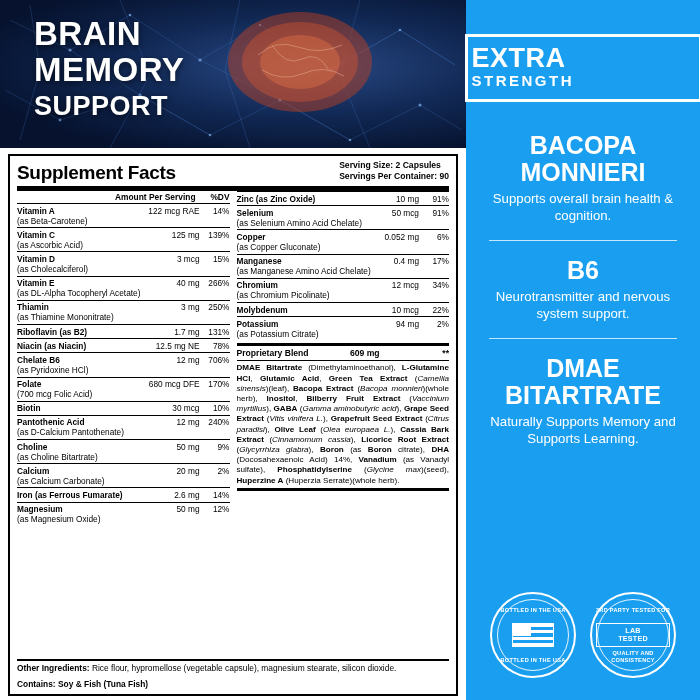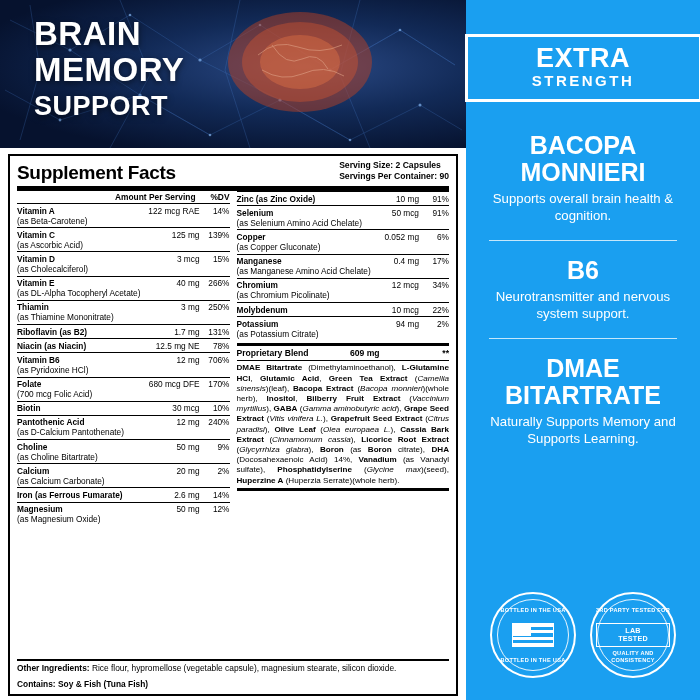--- a/index.html
+++ b/index.html
@@ -164,21 +164,21 @@
     color: #fff;
     display: flex;
     flex-direction: column;
     align-items: center;
   }
   .extra-box {
     margin-top: 34px;
     width: 237px;
     border: 3px solid #fff;
     padding: 7px 4px 9px 4px;
-    text-align: center;
+    text-align: left;
   }
   .extra-box .e1 {
     font-size: 27px;
     font-weight: bold;
     letter-spacing: .5px;
     line-height: 28px;
   }
   .extra-box .e2 {
     font-size: 15px;
     font-weight: bold;
@@ -370,21 +370,21 @@
                     <td class="name"><b>Riboflavin (as B2)</b></td>
                     <td class="amount">1.7 mg</td>
                     <td class="dv">131%</td>
                   </tr>
                   <tr>
                     <td class="name"><b>Niacin (as Niacin)</b></td>
                     <td class="amount">12.5 mg NE</td>
                     <td class="dv">78%</td>
                   </tr>
                   <tr>
-                    <td class="name"><b>Vitamin B6</b><span class="sub">(as Pyridoxine HCl)</span></td>
+                    <td class="name"><b>Chelate B6</b><span class="sub">(as Pyridoxine HCl)</span></td>
                     <td class="amount">12 mg</td>
                     <td class="dv">706%</td>
                   </tr>
                   <tr>
                     <td class="name"><b>Folate</b><span class="sub">(700 mcg Folic Acid)</span></td>
                     <td class="amount">680 mcg DFE</td>
                     <td class="dv">170%</td>
                   </tr>
                   <tr>
                     <td class="name"><b>Biotin</b></td>

